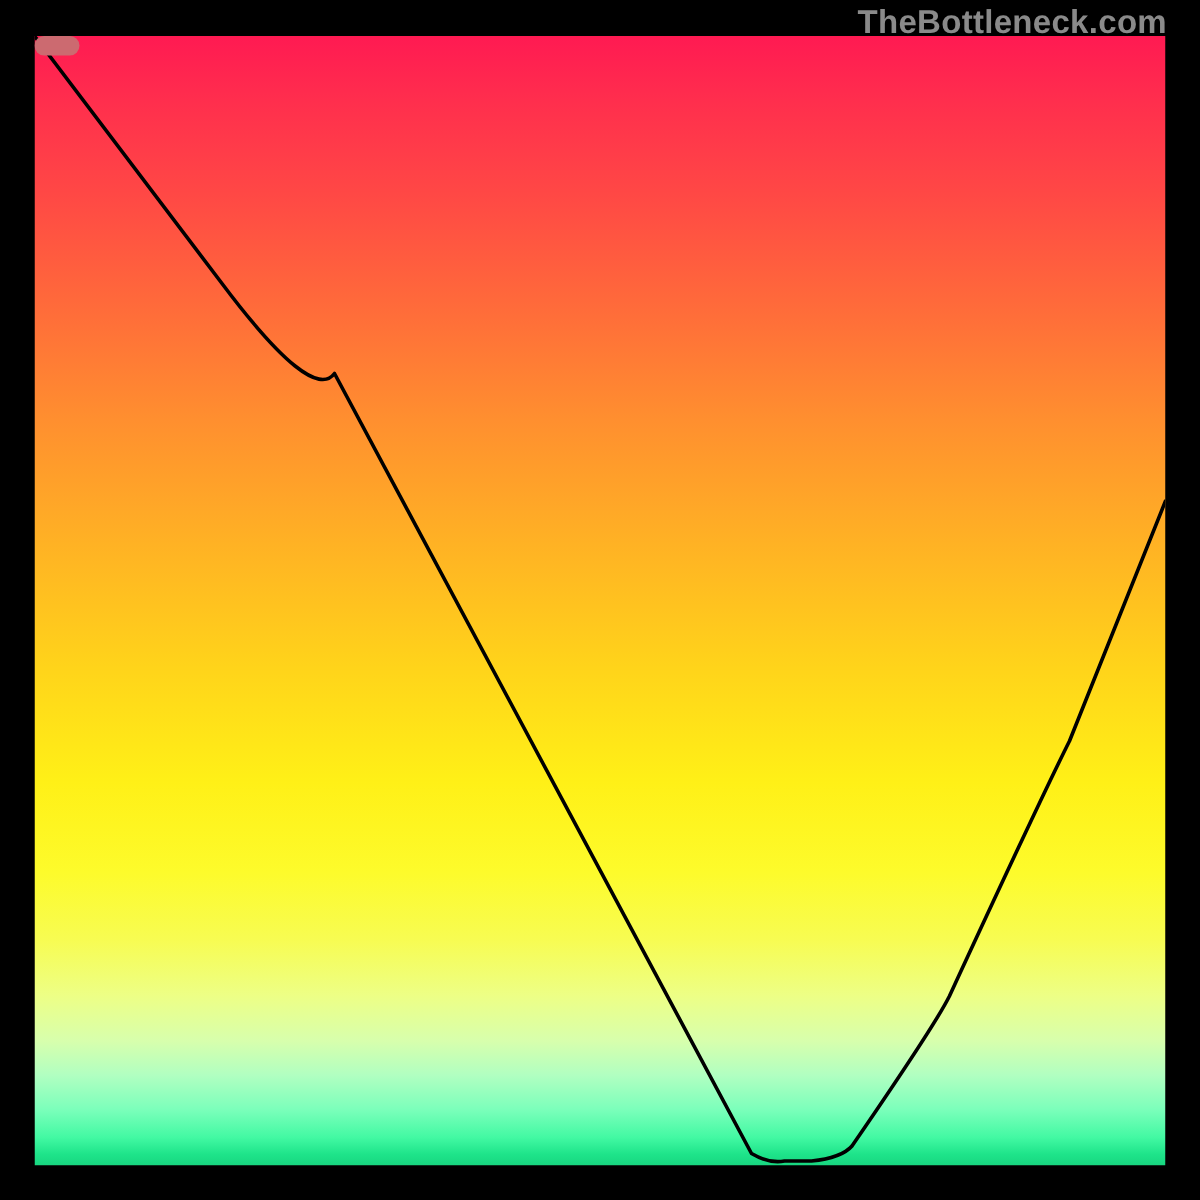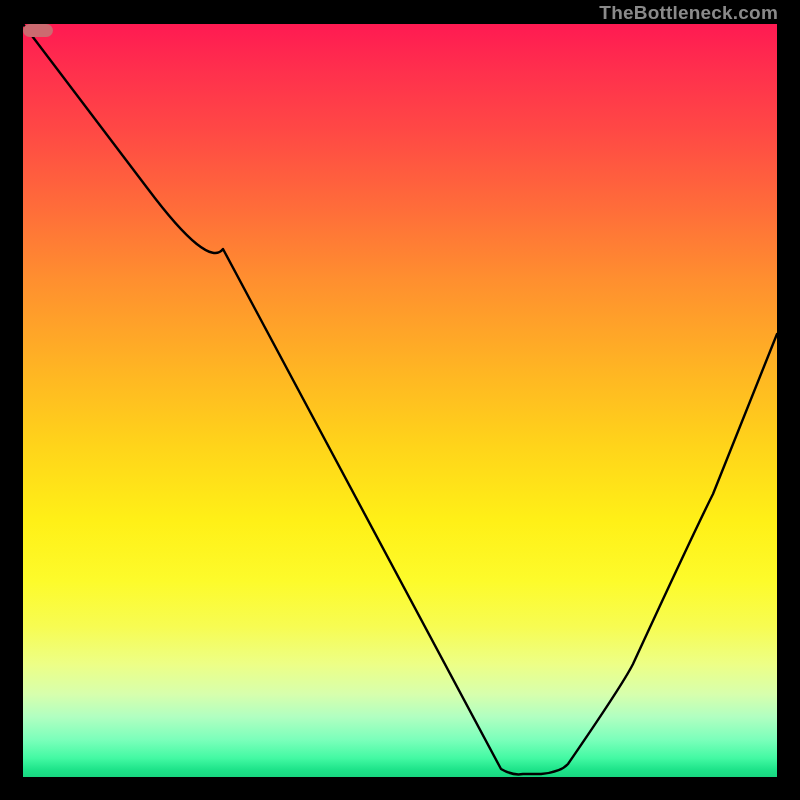--- a/index.html
+++ b/index.html
@@ -65,21 +65,21 @@
     width: 30px;
     height: 13px;
     background: #cc6a70;
     border-radius: 7px;
   }
   .watermark {
     position: absolute;
     top: 2px;
     right: 22px;
     font-family: Arial, Helvetica, sans-serif;
-    font-size: 19px;
+    font-size: 22px;
     font-weight: 600;
     color: #8a8a8a;
     letter-spacing: 0.2px;
   }
 </style>
 </head>
 <body>
 
 <div class="frame">
 

